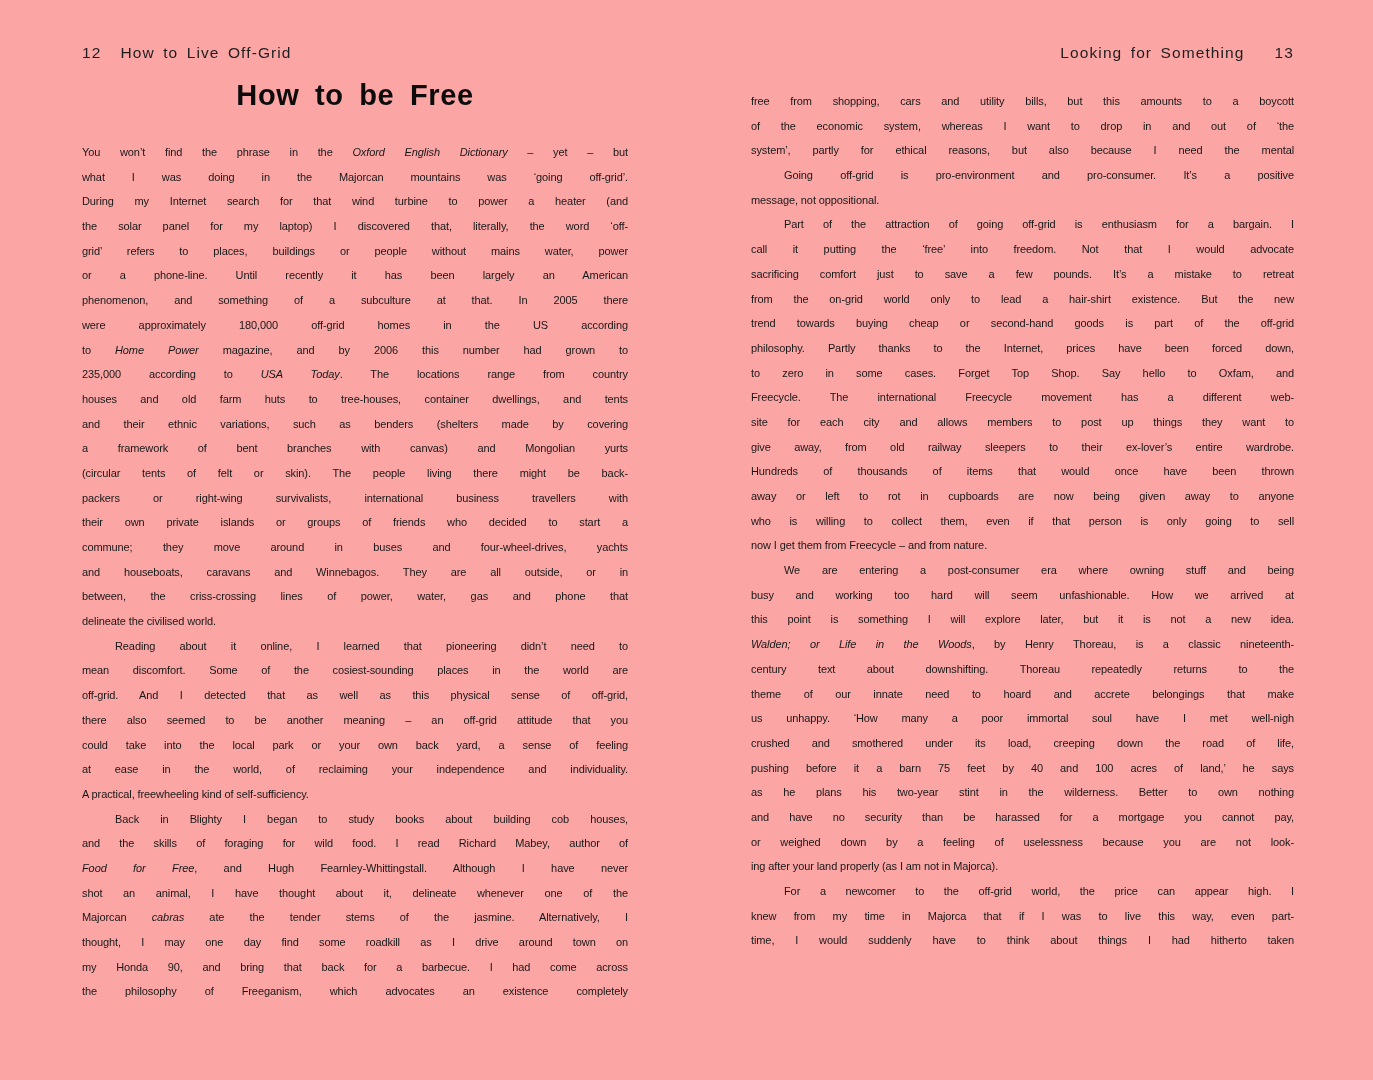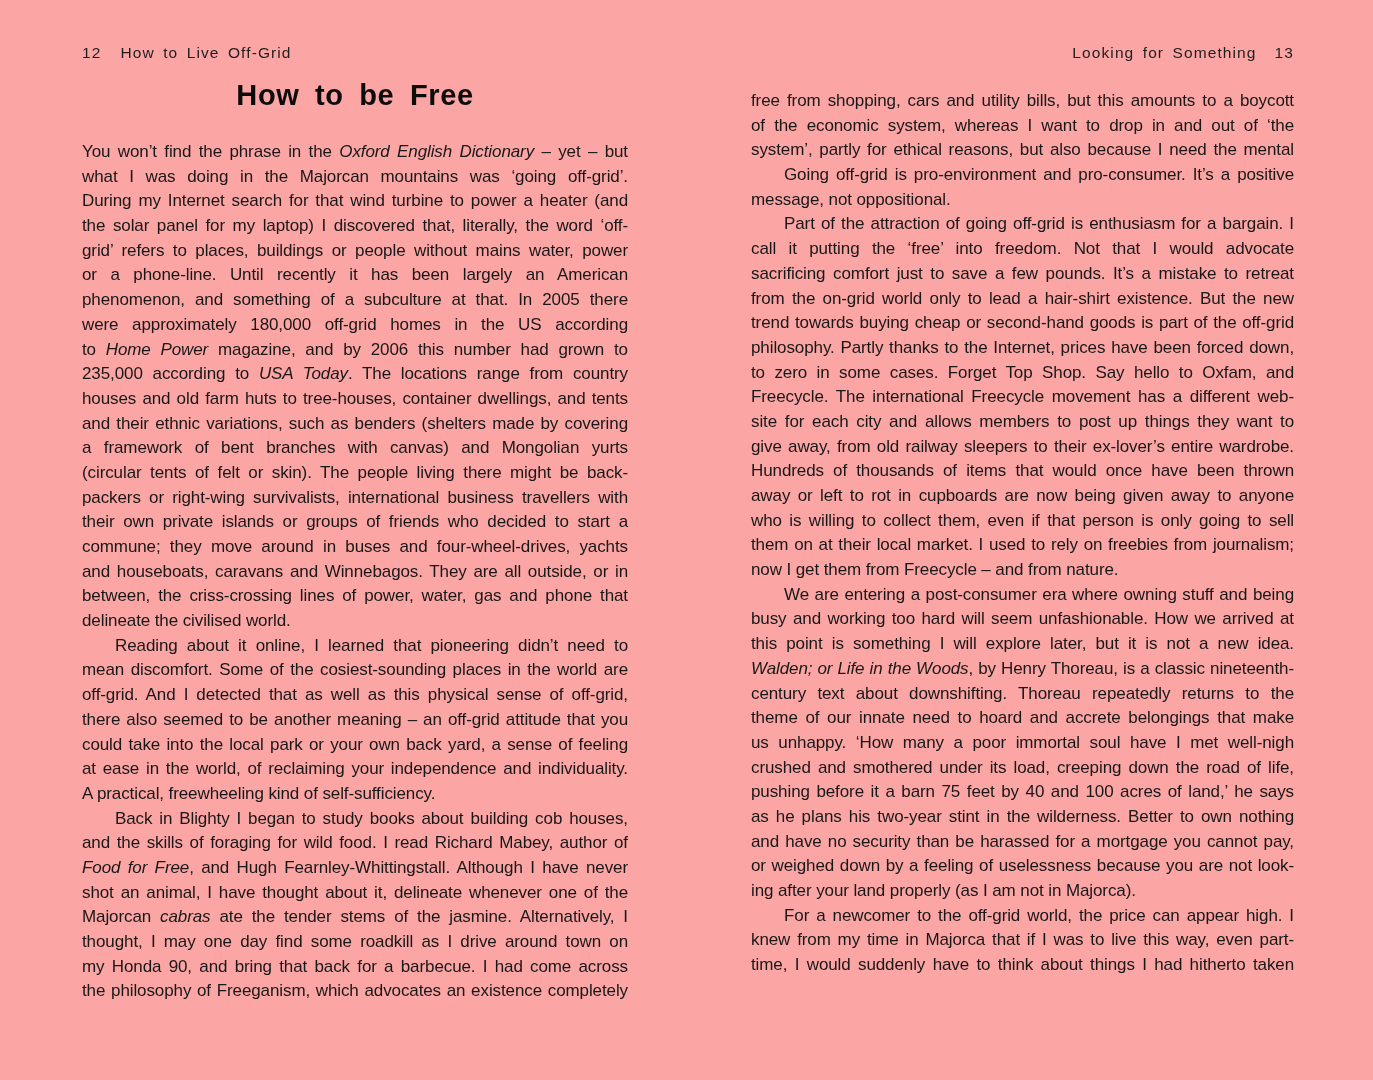--- a/index.html
+++ b/index.html
@@ -34,41 +34,41 @@
     right: 0;
     font-size: 15.5px;
     letter-spacing: 1.1px;
     word-spacing: 3px;
     color: #1e1e1e;
     white-space: nowrap;
   }
   .page.right .running-header { text-align: right; }
   .running-header .page-num { font-variant-numeric: lining-nums; }
   .page.left  .running-header .page-num  { margin-right: 19px; }
-  .page.right .running-header .page-num  { margin-left: 18px; }
+  .page.right .running-header .page-num  { margin-left: 30px; }
 
   .chapter-title {
     position: absolute;
     top: 79px;
     left: 0;
     right: 0;
     margin: 0;
     text-align: center;
     font-size: 29px;
     font-weight: 700;
     letter-spacing: 0.6px;
     word-spacing: 7px;
     color: #0c0c0c;
   }
 
   .body-text {
     position: absolute;
     left: 0;
     right: 0;
-    font-size: 17px;
+    font-size: 11px;
     letter-spacing: -0.1px;
     line-height: 24.7px;
     color: #181818;
   }
   .page.left  .body-text { top: 140px; }
   .page.right .body-text { top: 89px; }
 
   .para { margin: 0; padding: 0; }
   .line {
     height: 24.7px;
@@ -158,21 +158,20 @@
           <div class="line"><span>from the on-grid world only to lead a hair-shirt existence. But the new</span></div>
           <div class="line"><span>trend towards buying cheap or second-hand goods is part of the off-grid</span></div>
           <div class="line"><span>philosophy. Partly thanks to the Internet, prices have been forced down,</span></div>
           <div class="line"><span>to zero in some cases. Forget Top Shop. Say hello to Oxfam, and</span></div>
           <div class="line"><span>Freecycle. The international Freecycle movement has a different web-</span></div>
           <div class="line"><span>site for each city and allows members to post up things they want to</span></div>
           <div class="line"><span>give away, from old railway sleepers to their ex-lover’s entire wardrobe.</span></div>
           <div class="line"><span>Hundreds of thousands of items that would once have been thrown</span></div>
           <div class="line"><span>away or left to rot in cupboards are now being given away to anyone</span></div>
           <div class="line"><span>who is willing to collect them, even if that person is only going to sell</span></div>
-          <div class="line"><span>them on at their local market. I used to rely on freebies from journalism;</span></div>
           <div class="line short"><span>now I get them from Freecycle – and from nature.</span></div>
         </div>
         <div class="para">
           <div class="line indent"><span>We are entering a post-consumer era where owning stuff and being</span></div>
           <div class="line"><span>busy and working too hard will seem unfashionable. How we arrived at</span></div>
           <div class="line"><span>this point is something I will explore later, but it is not a new idea.</span></div>
           <div class="line"><em>Walden; or Life in the Woods</em><span>, by Henry Thoreau, is a classic nineteenth-</span></div>
           <div class="line"><span>century text about downshifting. Thoreau repeatedly returns to the</span></div>
           <div class="line"><span>theme of our innate need to hoard and accrete belongings that make</span></div>
           <div class="line"><span>us unhappy. ‘How many a poor immortal soul have I met well-nigh</span></div>

